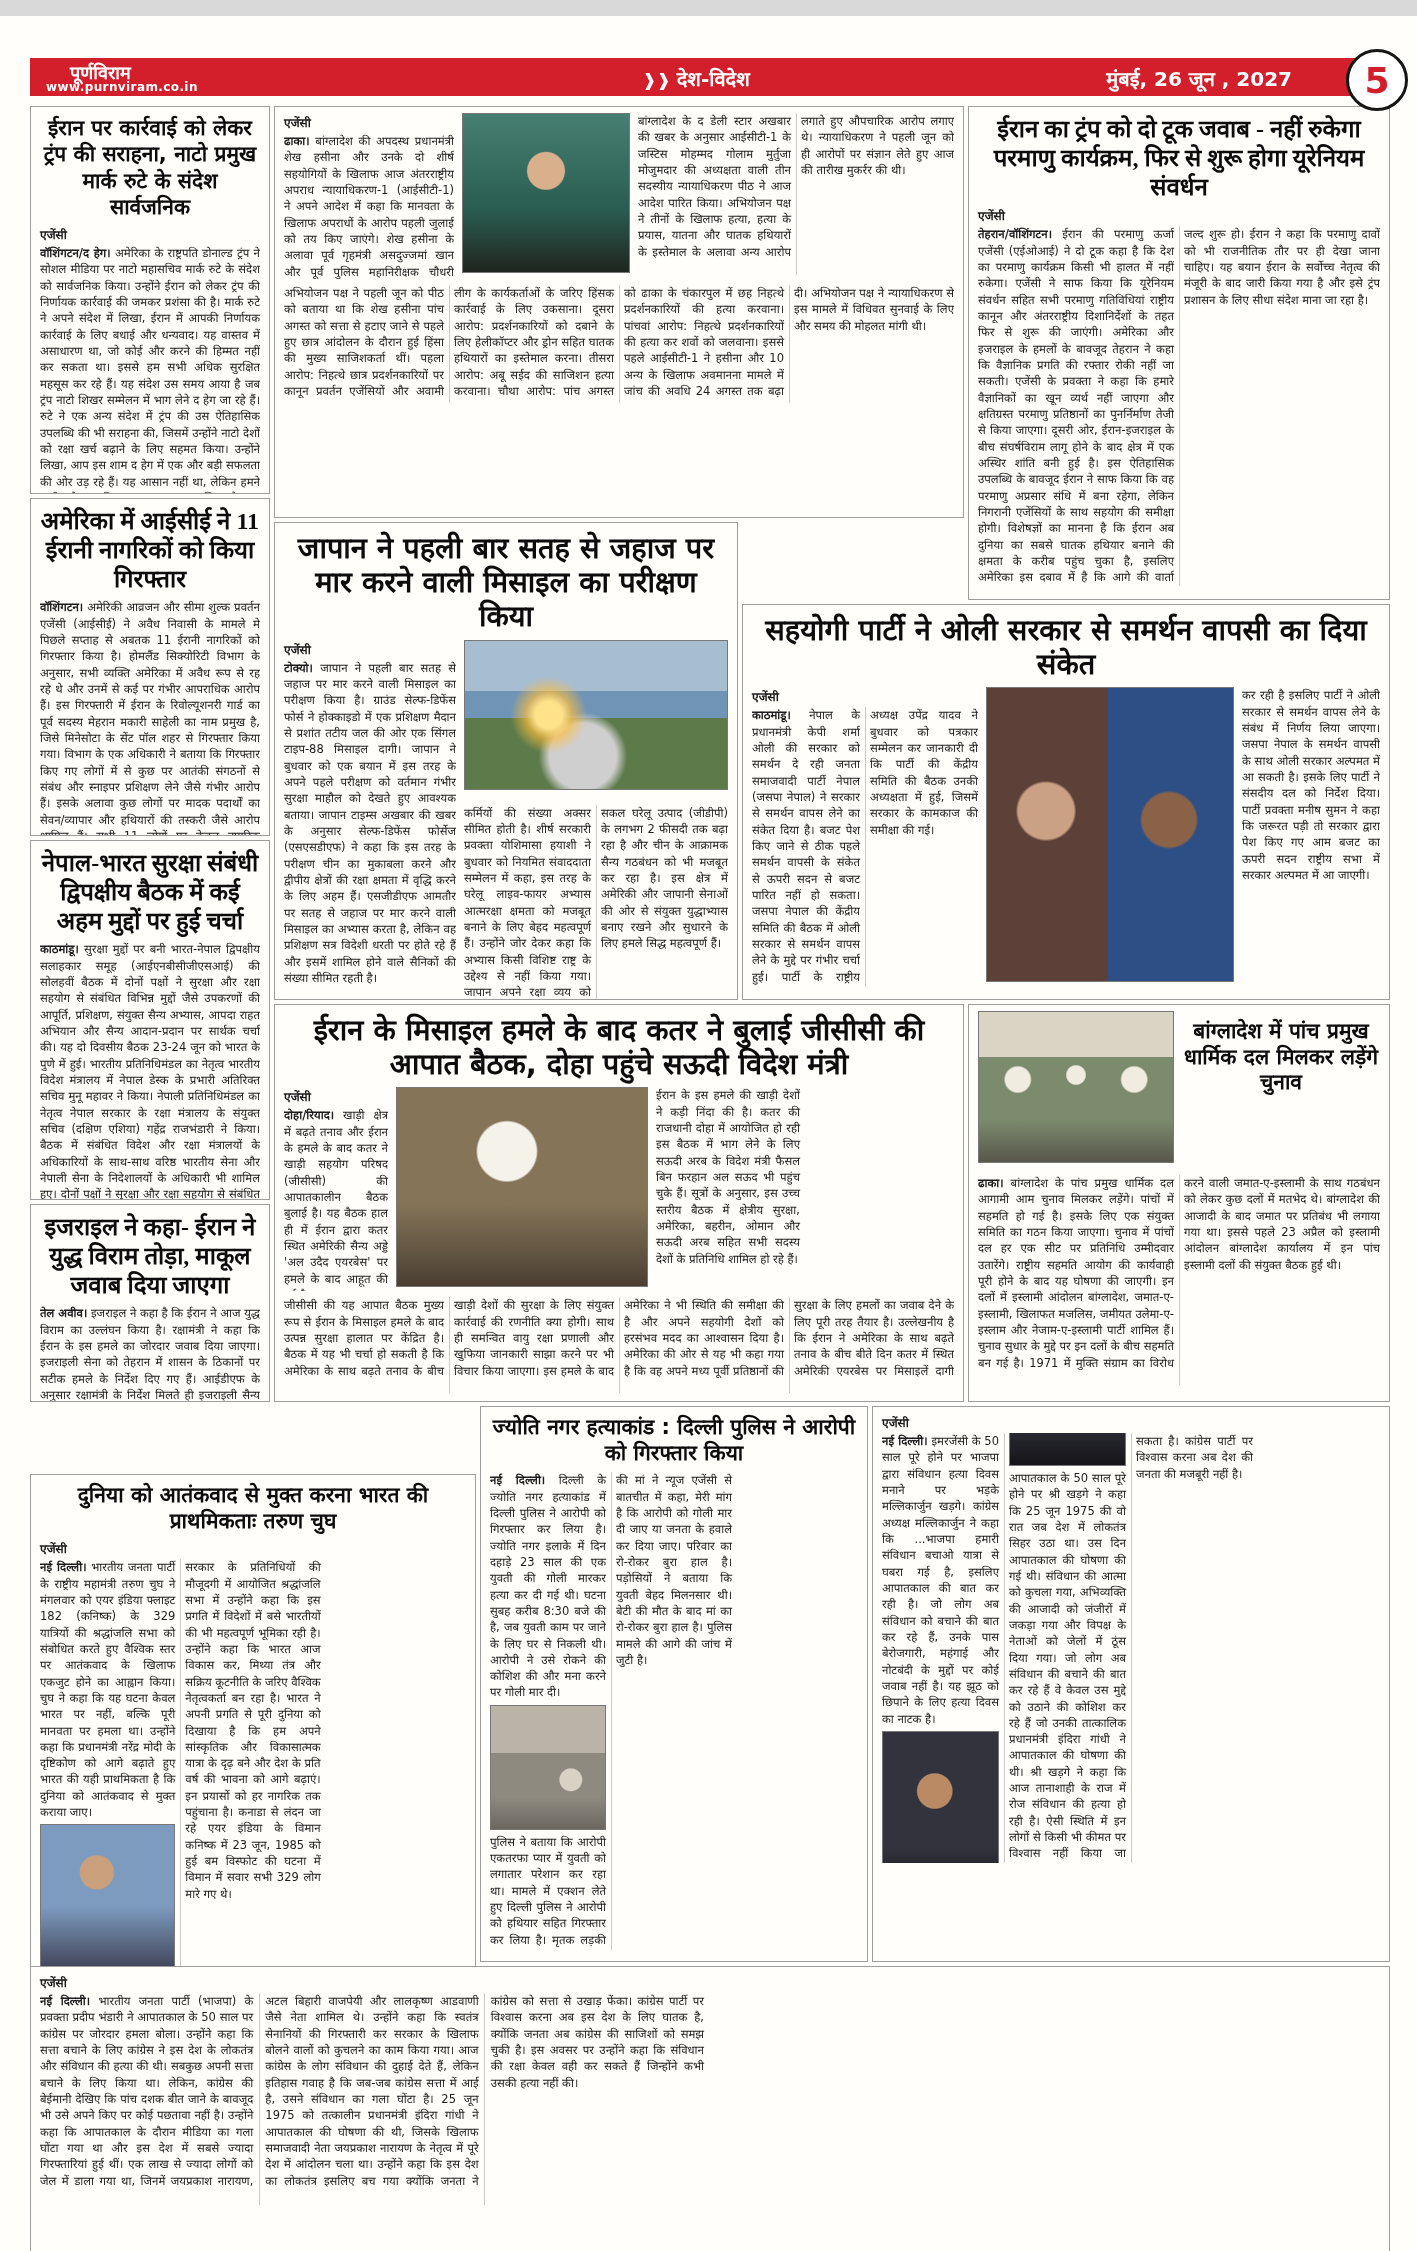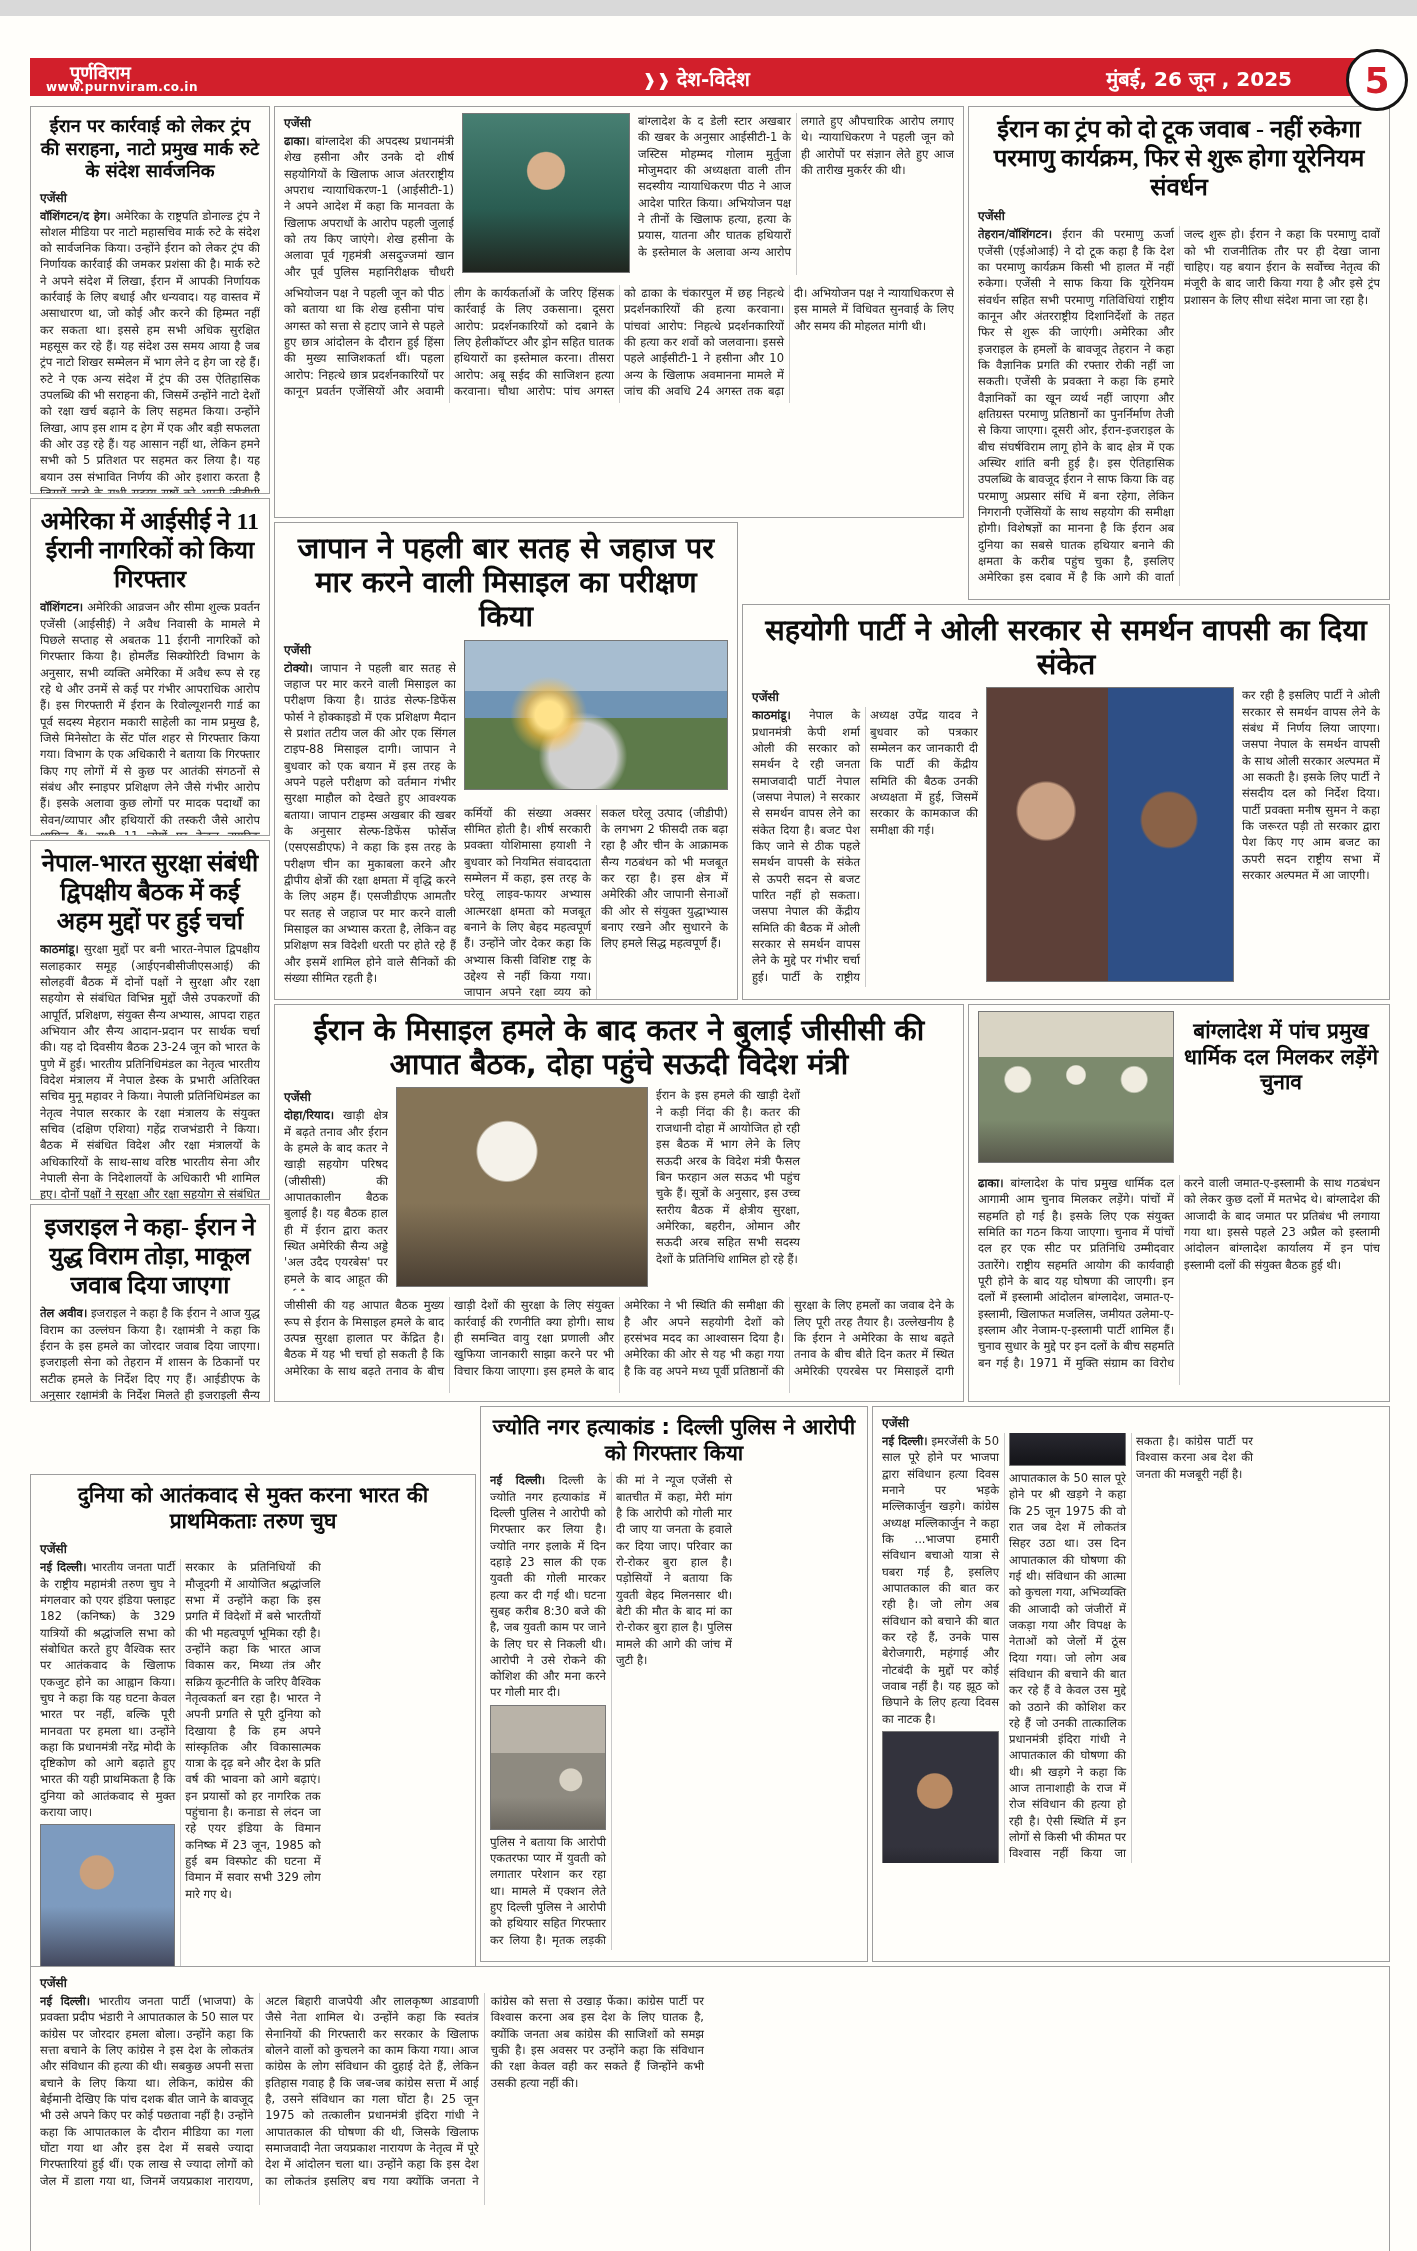--- a/index.html
+++ b/index.html
@@ -14,21 +14,21 @@
   .topdate{position:absolute;right:70px;top:7px;font-size:20px;font-weight:700;white-space:nowrap;}
   .pagenum{position:absolute;left:1346px;top:33px;width:56px;height:56px;border-radius:50%;
            background:#fff;border:3px solid #161616;color:#d21f2b;font-size:36px;font-weight:700;
            display:flex;align-items:center;justify-content:center;z-index:4;}
   
   .art{position:absolute;border:1px solid #9d9d9d;background:#fffefa;padding:6px 9px;box-sizing:border-box;overflow:hidden;}
   h2{margin:2px 0 6px;text-align:center;color:#0c0c0c;font-weight:700;}
   .h-xl{font-size:44px;line-height:1.12;}
   .h-lg{font-size:29px;line-height:1.18;}
   .h-md{font-size:24px;line-height:1.2;font-family:Liberation Serif, serif;}
-  .h-sm{font-size:18px;line-height:1.25;}
+  .h-sm{font-size:21px;line-height:1.25;}
   .h-bt{font-size:21px;line-height:1.22;}
   .h-f {font-size:30px;line-height:1.2;}
   .byline{font-weight:700;font-size:12px;margin:1px 0 2px;}
   .body{font-size:11.5px;line-height:1.42;text-align:justify;color:#1d1d1d;overflow:hidden;}
   .dl{font-weight:700;}
   .cols2{column-count:2;column-gap:10px;column-rule:1px solid #c9c9c9;column-fill:auto;}
   .cols3{column-count:3;column-gap:10px;column-rule:1px solid #c9c9c9;column-fill:auto;}
   .cols4{column-count:4;column-gap:10px;column-rule:1px solid #c9c9c9;column-fill:auto;}
   .cols6{column-count:6;column-gap:12px;column-rule:1px solid #c9c9c9;column-fill:auto;}
   .flexrow{display:flex;gap:8px;align-items:flex-start;}
@@ -61,21 +61,21 @@
 <body>
 
 <div class="page">
 
   <div class="band">
     <div class="brand">पूर्णविराम</div>
     <div class="website">www.purnviram.co.in</div>
     <div class="section">
       <span class="arrows">❱❱</span><span>देश-विदेश</span>
     </div>
-    <div class="topdate">मुंबई, 26 जून , 2025</div>
+    <div class="topdate">मुंबई, 26 जून , 2027</div>
   </div>
   <div class="pagenum">5</div>
 
   <section class="art" style="left:30px;top:90px;width:240px;height:388px">
     <h2 class="h-sm">ईरान पर कार्रवाई को लेकर ट्रंप की सराहना, नाटो प्रमुख मार्क रुटे के संदेश सार्वजनिक</h2>
     <div class="byline">एजेंसी</div>
     <div class="body" style="height:300px"><span class="dl">वॉशिंगटन/द हेग।</span> <span>अमेरिका के राष्ट्रपति डोनाल्ड ट्रंप ने सोशल मीडिया पर नाटो महासचिव मार्क रुटे के संदेश को सार्वजनिक किया। उन्होंने ईरान को लेकर ट्रंप की निर्णायक कार्रवाई की जमकर प्रशंसा की है। मार्क रुटे ने अपने संदेश में लिखा, ईरान में आपकी निर्णायक कार्रवाई के लिए बधाई और धन्यवाद। यह वास्तव में असाधारण था, जो कोई और करने की हिम्मत नहीं कर सकता था। इससे हम सभी अधिक सुरक्षित महसूस कर रहे हैं। यह संदेश उस समय आया है जब ट्रंप नाटो शिखर सम्मेलन में भाग लेने द हेग जा रहे हैं। रुटे ने एक अन्य संदेश में ट्रंप की उस ऐतिहासिक उपलब्धि की भी सराहना की, जिसमें उन्होंने नाटो देशों को रक्षा खर्च बढ़ाने के लिए सहमत किया। उन्होंने लिखा, आप इस शाम द हेग में एक और बड़ी सफलता की ओर उड़ रहे हैं। यह आसान नहीं था, लेकिन हमने सभी को 5 प्रतिशत पर सहमत कर लिया है। यह बयान उस संभावित निर्णय की ओर इशारा करता है जिसमें नाटो के सभी सदस्य राष्ट्रों को अपनी जीडीपी का कम से कम 5 फीसदी रक्षा पर खर्च करने के लिए बाध्य किया जा सकता है। ईरान पर अमेरिकी हवाई हमलों के बाद अंतरराष्ट्रीय स्तर पर ट्रंप की रणनीति को मिली यह पहली बड़ी राजनयिक स्वीकृति है, जो इस बात का संकेत देती है कि उनकी सुरक्षा नीति अब केवल घरेलू राजनीति तक सीमित नहीं रही, बल्कि वैश्विक स्तर पर प्रभावशाली मानी जा रही है।</span></div>
   </section>
 
   <section class="art" style="left:30px;top:482px;width:240px;height:338px">

